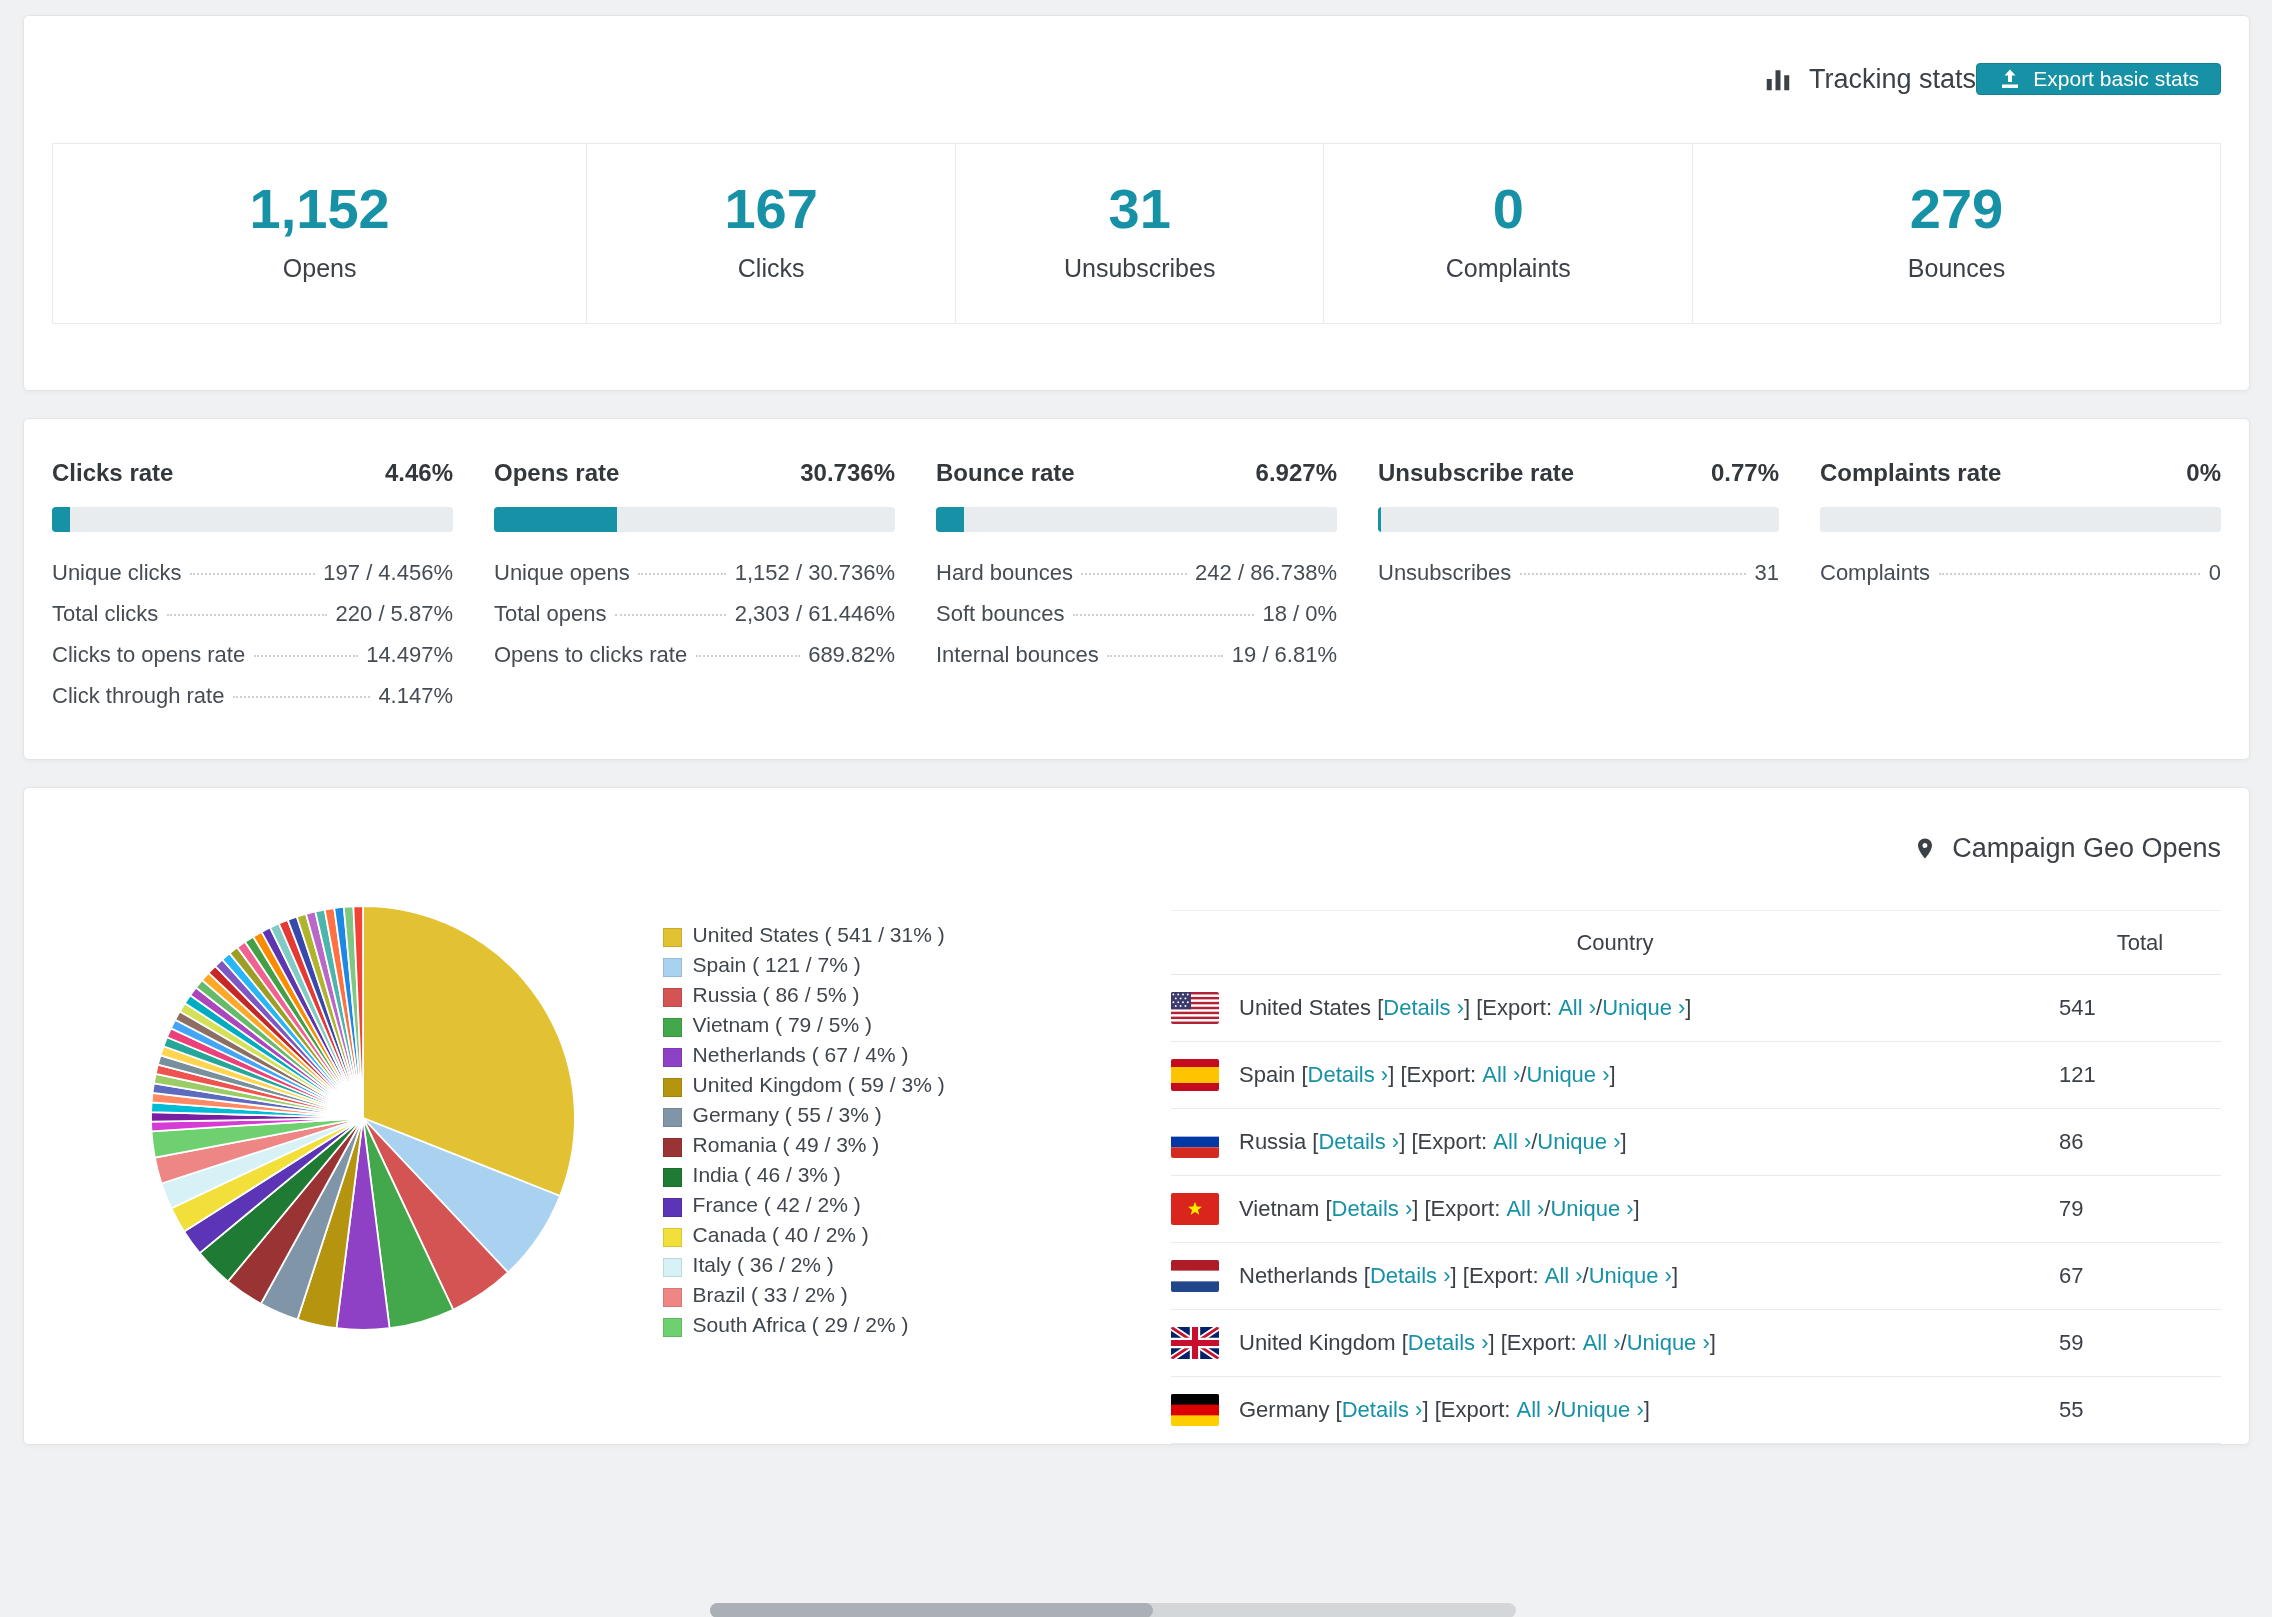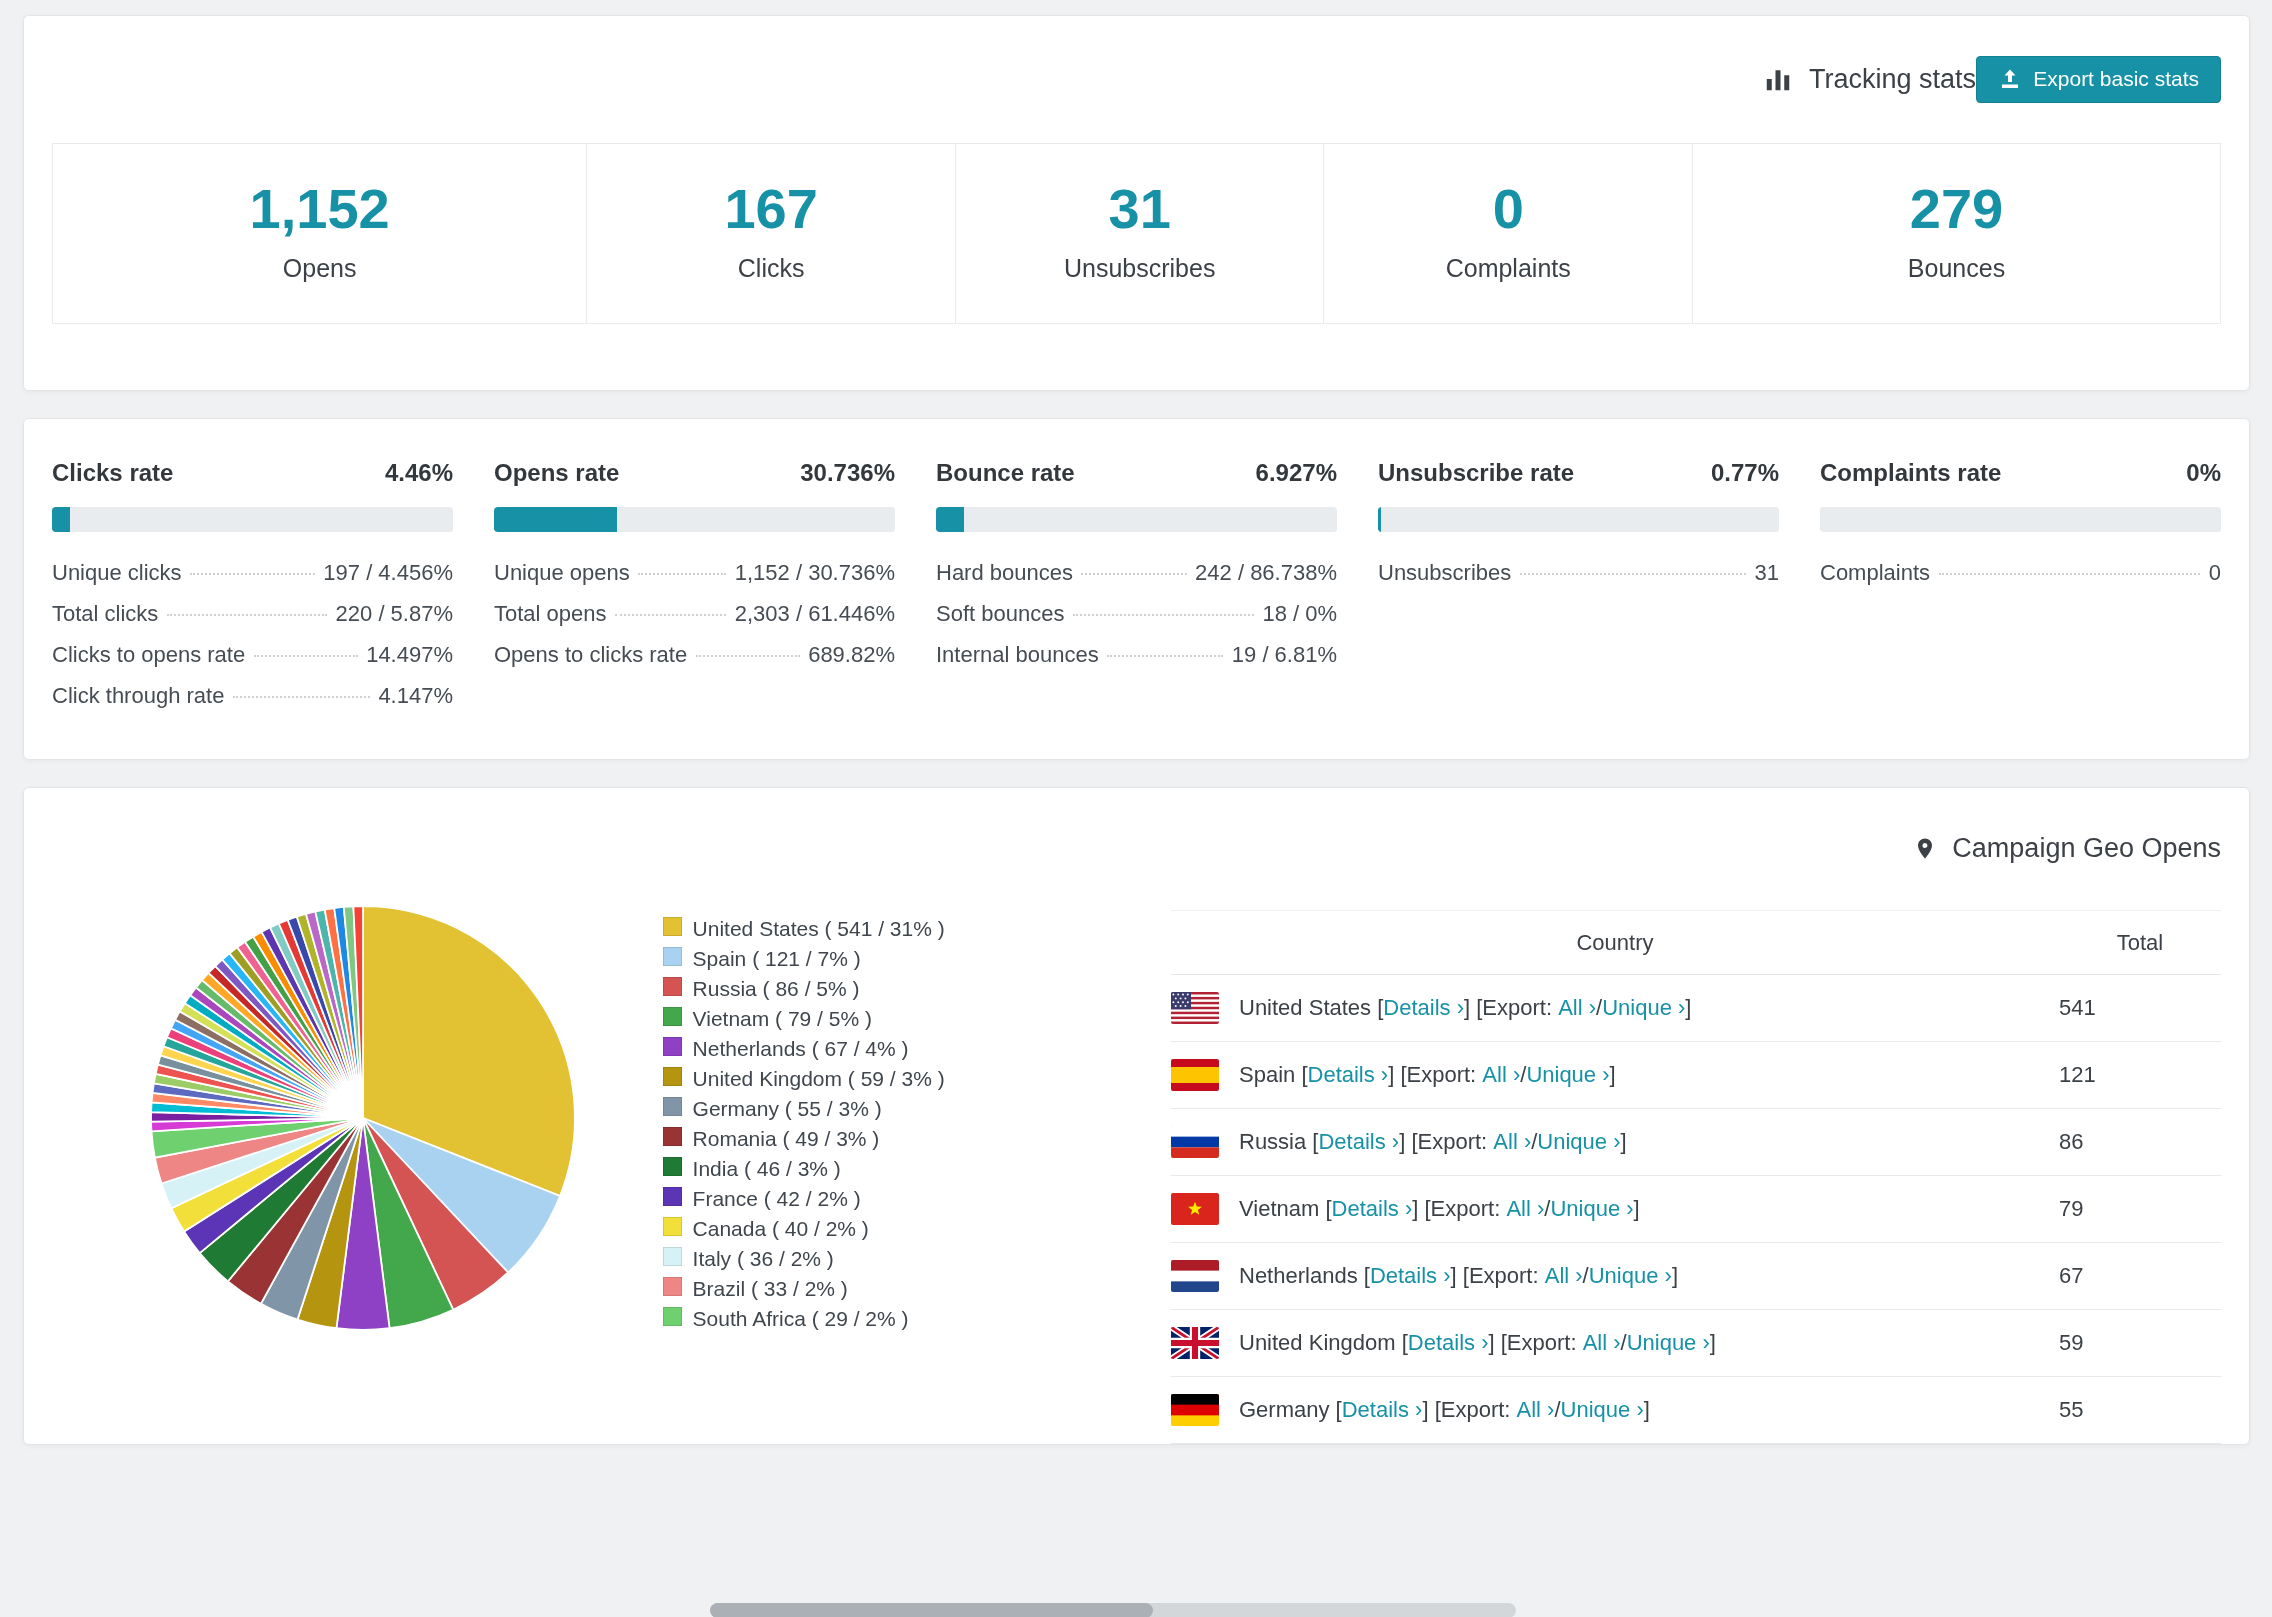--- a/index.html
+++ b/index.html
@@ -19,21 +19,21 @@
   .card-geo      { padding:28px 28px 0; }
 
   .card-header { display:flex; align-items:center; justify-content:flex-end; min-height:64px; margin-bottom:32px; }
   .hdr-left { display:flex; align-items:center; gap:15.5px; }
   .card-title { font-size:27px; color:#3b4147; }
   .icon svg { display:block; }
 
   .export-btn {
     display:flex; align-items:center; gap:11.3px;
     background:var(--accent,#1691a6); border:0.7px solid rgba(0,0,0,.12); color:#fff;
-    font-size:21px; font-family:inherit; padding:0 21px; height:47px;
+    font-size:21px; font-family:inherit; padding:0 21px; height:32px;
     border-radius:4.2px; cursor:pointer;
   }
 
   .stats-row { display:grid; grid-template-columns:1.45fr 1fr 1fr 1fr 1.43fr; border:0.7px solid #e9eaec; }
   .stat-cell { border-right:0.7px solid #e9eaec; text-align:center; padding:37px 0 40px; background:#fff; }
   .stat-cell:last-child { border-right:none; }
   .stat-value { font-size:56px; font-weight:bold; color:var(--accent,#1691a6); line-height:1; }
   .stat-label { font-size:25px; color:#3b4147; margin-top:17px; }
 
   .rates-grid { display:grid; grid-template-columns:repeat(5,1fr); column-gap:41px; row-gap:44px; align-items:start; }
@@ -41,21 +41,21 @@
   .rate-bar { height:25.4px; background:#e9ecef; border-radius:3.5px; overflow:hidden; margin-bottom:28px; }
   .rate-fill { height:100%; background:var(--accent,#1691a6); border-radius:3.5px 0 0 3.5px; }
   .rate-row { display:flex; align-items:baseline; font-size:22px; color:#454c53; height:41px; }
   .rate-row .dots { flex:1; border-bottom:2.1px dotted #ccd1d5; margin:0 8.5px; transform:translateY(-5px); }
   .rate-row .rl { white-space:nowrap; }
   .rate-row .rv { white-space:nowrap; }
 
   .geo-body { display:flex; align-items:flex-start; }
   .pie-wrap { margin-left:92px; margin-top:18.4px; flex:none; }
   .legend { margin-left:81px; margin-top:37px; flex:0 0 332px; }
-  .legend-item { display:flex; align-items:flex-start; gap:10.6px; height:30px; font-size:21px; color:#3f464d; cursor:pointer; white-space:nowrap; }
+  .legend-item { display:flex; align-items:flex-end; gap:10.6px; height:30px; font-size:21px; color:#3f464d; cursor:pointer; white-space:nowrap; }
   .legend-swatch { width:19px; height:19px; flex:none; box-shadow:inset 0 0 0 0.7px rgba(0,0,0,.15); }
 
   .geo-table-wrap { flex:1; margin-left:176px; margin-top:30px; }
   table.geo-table { width:100%; border-collapse:collapse; font-size:22px; color:#3b4147; }
   .geo-table th { text-align:center; font-weight:normal; padding:18.4px 0; border-top:0.7px solid #efeff1; border-bottom:0.7px solid #e3e4e6; }
   .geo-table th.total-col { width:162px; }
   .geo-table td { padding:17px 0; border-bottom:0.7px solid #e9eaec; }
   .country-line { display:flex; align-items:center; white-space:nowrap; }
   .flag { display:inline-block; width:48px; height:32px; border-radius:2.1px; overflow:hidden; flex:none;
           box-shadow:inset 0 0 0 0.7px rgba(0,0,0,.12); margin-right:20px; }

